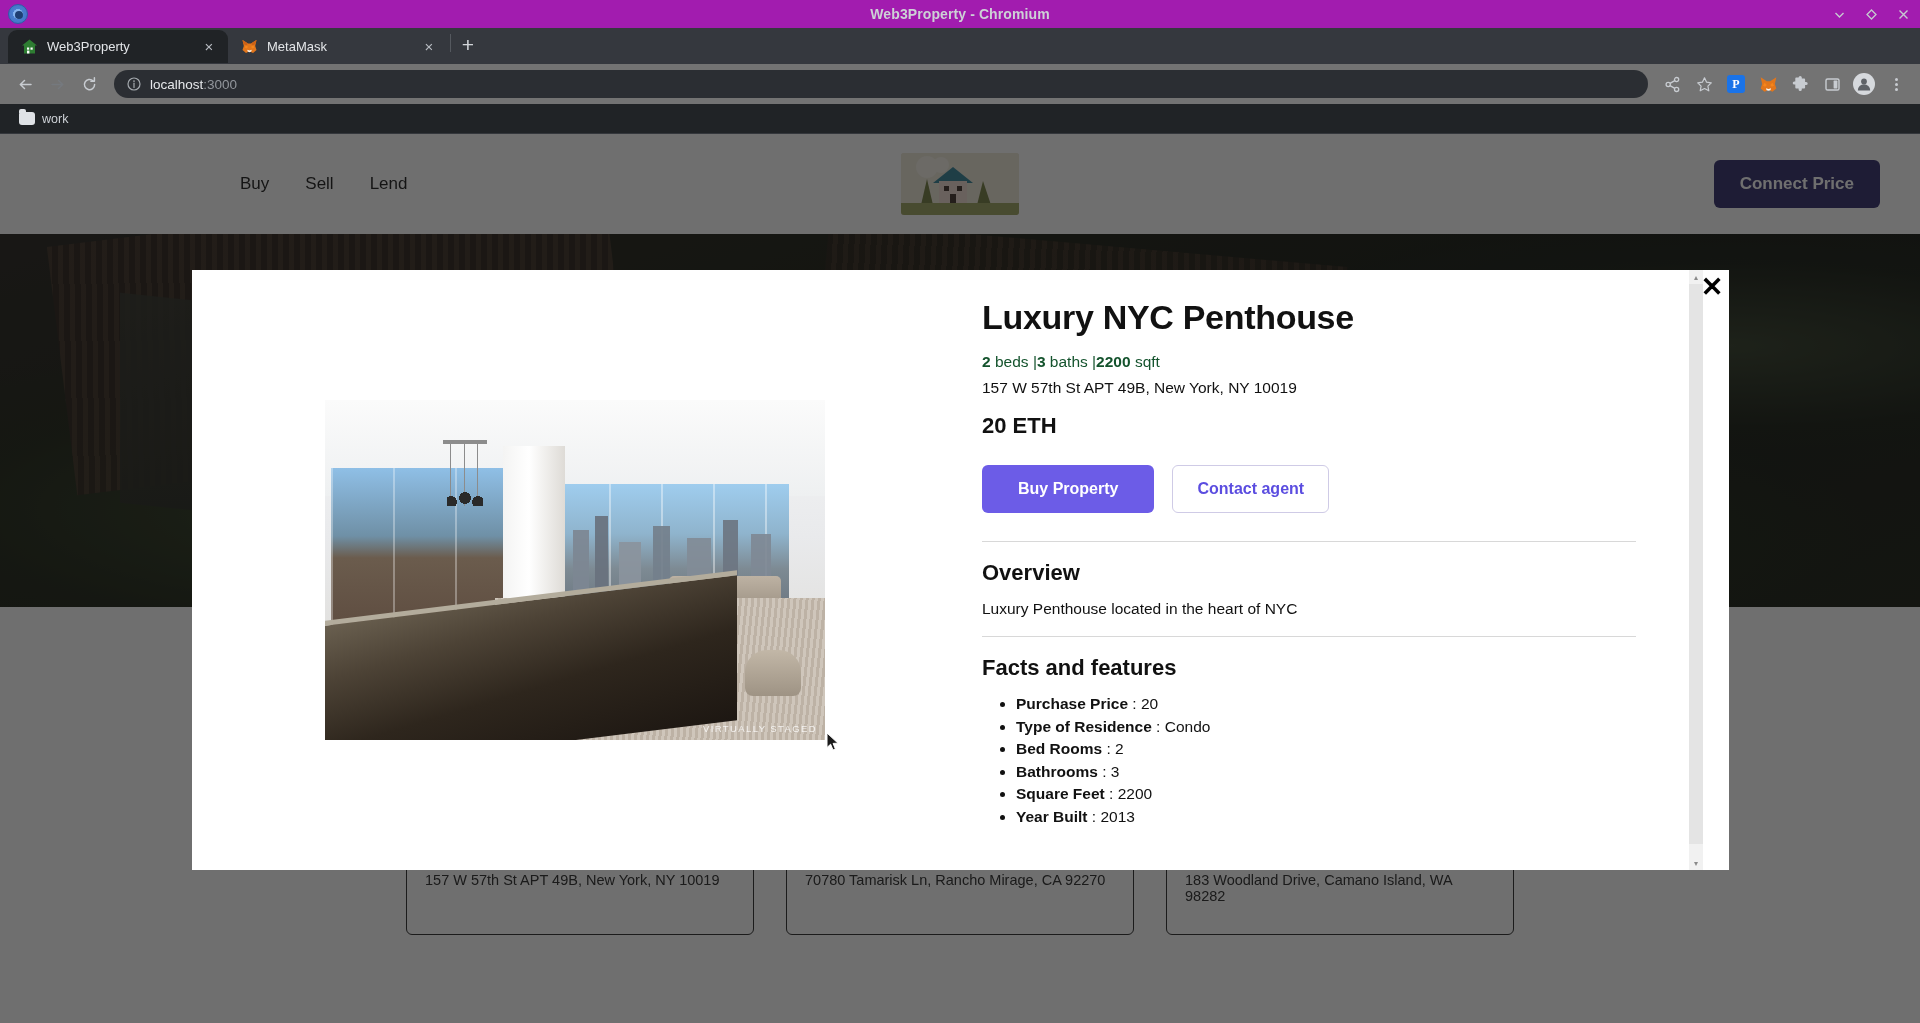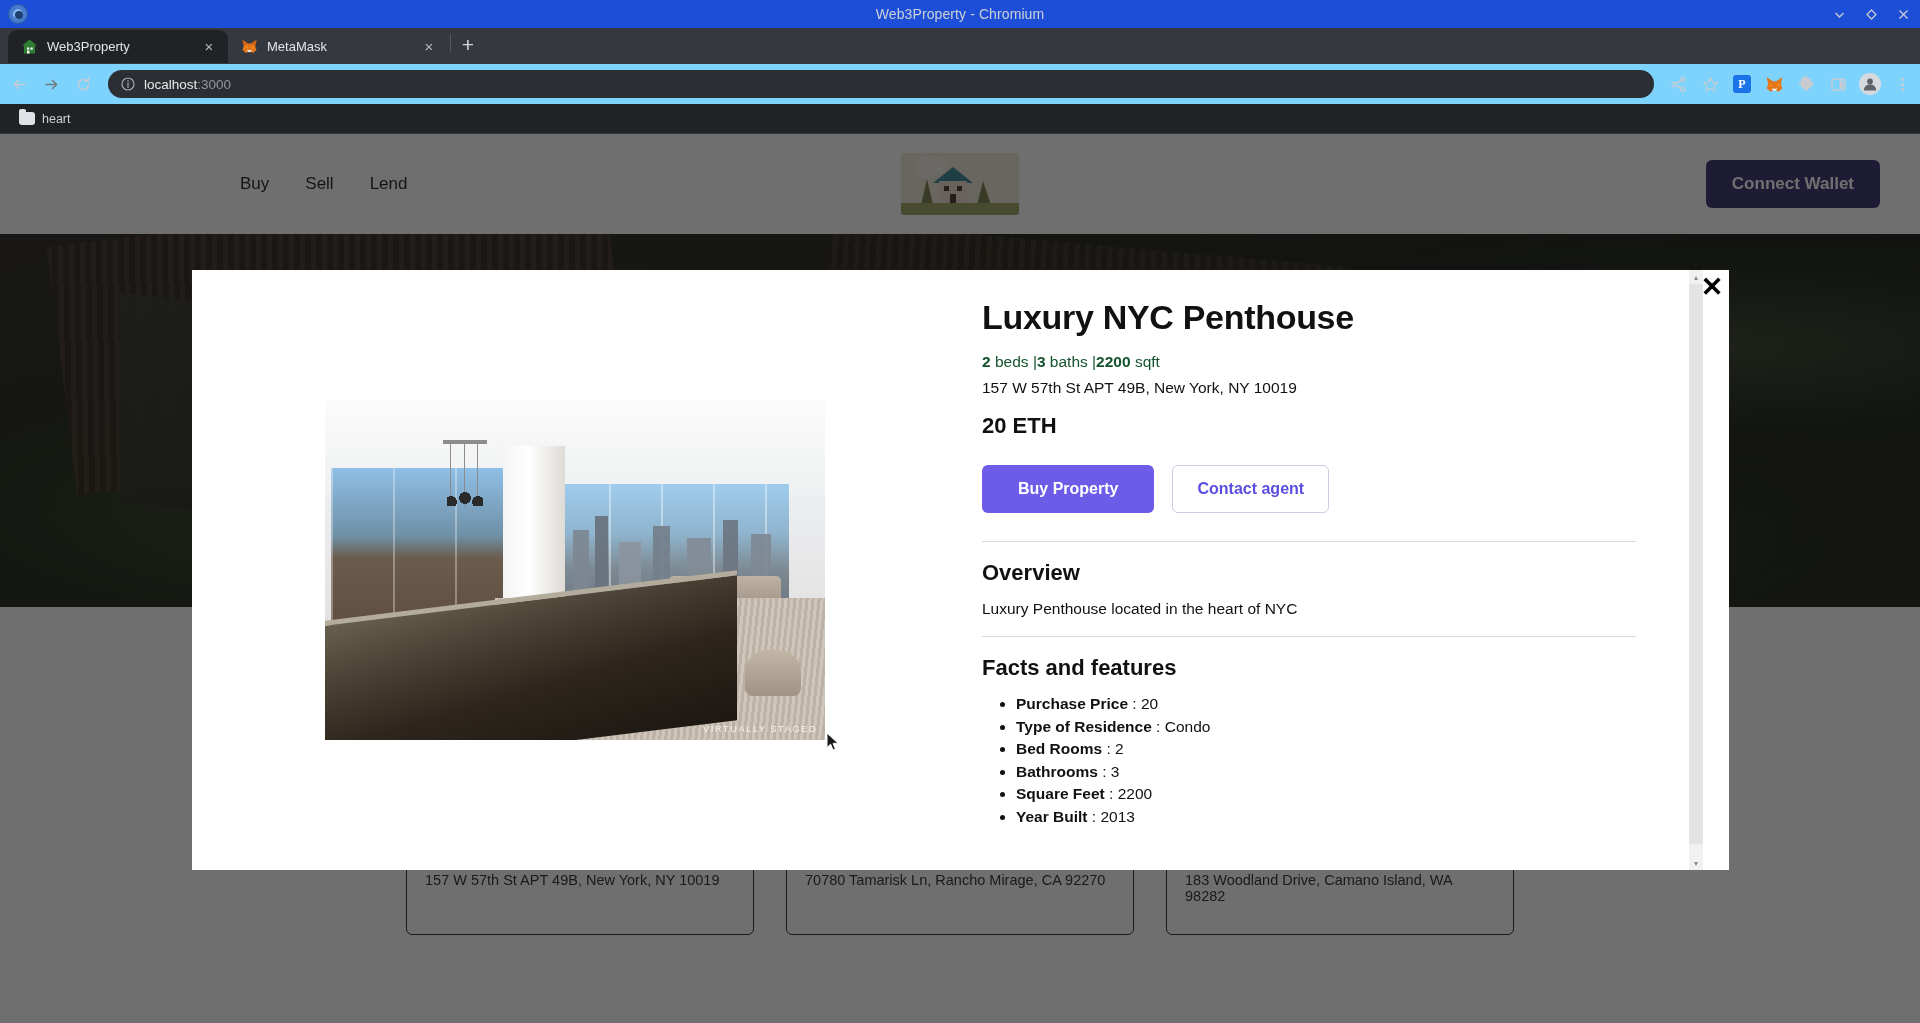--- a/index.html
+++ b/index.html
@@ -7,22 +7,22 @@
     width: 1920px; height: 1023px;
     overflow: hidden;
     font-family: "Liberation Sans", sans-serif;
     background: #2b2e33;
   }
 
   
   .window { width: 1920px; height: 1023px; position: relative; background: #35383e; }
 
   .titlebar {
-    height: 28px; background: #1d4ed8; position: relative;
-    display: flex; align-items: center; justify-content: center;
+    height: 28px; background: #a21caf; position: relative;
+    display: flex; align-items: center; justify-content: center; font-weight: bold;
   }
   .titlebar-title { color: #cdd1d6; font-size: 14px; letter-spacing: .1px; }
   .chromium-badge {
     position: absolute; left: 8px; top: 4px; width: 20px; height: 20px; border-radius: 50%;
     background: radial-gradient(circle at 50% 50%, #9fc6f5 0%, #7fb0ef 38%, #4a7fd0 40%, #3f6fc0 100%);
     border: 1px solid #2d5ea8;
   }
   .chromium-badge::after {
     content: ""; position: absolute; left: 6px; top: 6px; width: 8px; height: 8px;
     border-radius: 50%; background: #1f3f73;
@@ -40,21 +40,21 @@
   }
   .tab.active { background: #202326; }
   .tab.inactive { background: transparent; }
   .tab-fav { width: 17px; height: 17px; flex: 0 0 17px; display: flex; align-items: center; justify-content: center; }
   .tab-label { font-size: 13px; color: #e3e5e8; flex: 1 1 auto; white-space: nowrap; overflow: hidden; text-overflow: ellipsis; }
   .tab-close { width: 18px; height: 18px; color: #b9bdc3; display: flex; align-items: center; justify-content: center; font-size: 15px; line-height: 1; }
   .tab-sep { width: 1px; height: 18px; background: #55595f; align-self: center; margin: 0 2px 7px 2px; }
   .new-tab { width: 30px; height: 30px; color: #d2d5d9; display: flex; align-items: center; justify-content: center; font-size: 21px; margin-bottom: 2px; }
 
   
-  .toolbar { height: 40px; background: #7dd3fc; display: flex; align-items: center; padding: 0 4px; gap: 2px; text-align: center; }
+  .toolbar { height: 40px; background: #737373; display: flex; align-items: center; padding: 0 10px; gap: 2px; text-align: center; }
   .nav-btn { width: 30px; height: 30px; display: flex; align-items: center; justify-content: center; color: #c8ccd1; border-radius: 50%; }
   .nav-btn.disabled { color: #75797e; }
   .omnibox {
     flex: 1 1 auto; height: 28px; background: #2b2e33; border-radius: 14px;
     display: flex; align-items: center; padding: 0 12px; gap: 9px; margin: 0 8px; max-width: 1560px;
   }
   .omni-icon { width: 15px; height: 15px; color: #a4a9ae; display: flex; align-items: center; justify-content: center; }
   .omni-text { font-size: 13.5px; color: #e6e8eb; white-space: nowrap; }
   .omni-text .dim { color: #92969c; }
   .tool-icons { display: flex; align-items: center; gap: 4px; }
@@ -345,21 +345,21 @@
             <circle cx="8.5" cy="8.5" r="1.5" fill="currentColor"></circle>
             <circle cx="8.5" cy="13.6" r="1.5" fill="currentColor"></circle>
           </svg>
       </div>
     </div>
   </div>
 
   <div class="bookmarks">
     <div class="bm-item">
       <span class="bm-folder"></span>
-      <span class="bm-label">heart</span>
+      <span class="bm-label">work</span>
     </div>
   </div>
 
   <div class="viewport">
 
     <div class="site-header">
       <nav class="site-nav">
         <a class="nav-link">Buy</a>
         <a class="nav-link">Sell</a>
         <a class="nav-link">Lend</a>
@@ -374,21 +374,21 @@
             <rect x="38" y="28" width="28" height="24" fill="#efd9cf"></rect>
             <rect x="43" y="33" width="5" height="5" fill="#3a2a22"></rect>
             <rect x="56" y="33" width="5" height="5" fill="#3a2a22"></rect>
             <rect x="49" y="41" width="6" height="11" fill="#3a2a22"></rect>
             <path d="M20 52 L26 26 L32 52 Z" fill="#6f7a3a"></path>
             <path d="M76 52 L82 28 L90 52 Z" fill="#6f7a3a"></path>
             <rect x="0" y="50" width="118" height="12" fill="#9aa05a"></rect>
           </svg>
         </div>
       </div>
-      <button class="connect-wallet">Connect Wallet</button>
+      <button class="connect-wallet">Connect Price</button>
     </div>
 
     <div class="hero">
       <div class="hero-photo"></div>
       <div class="hero-roof"></div>
       <div class="hero-wall"></div>
       <div class="hero-roof2"></div>
       <div class="hero-pool"></div>
     </div>
 

